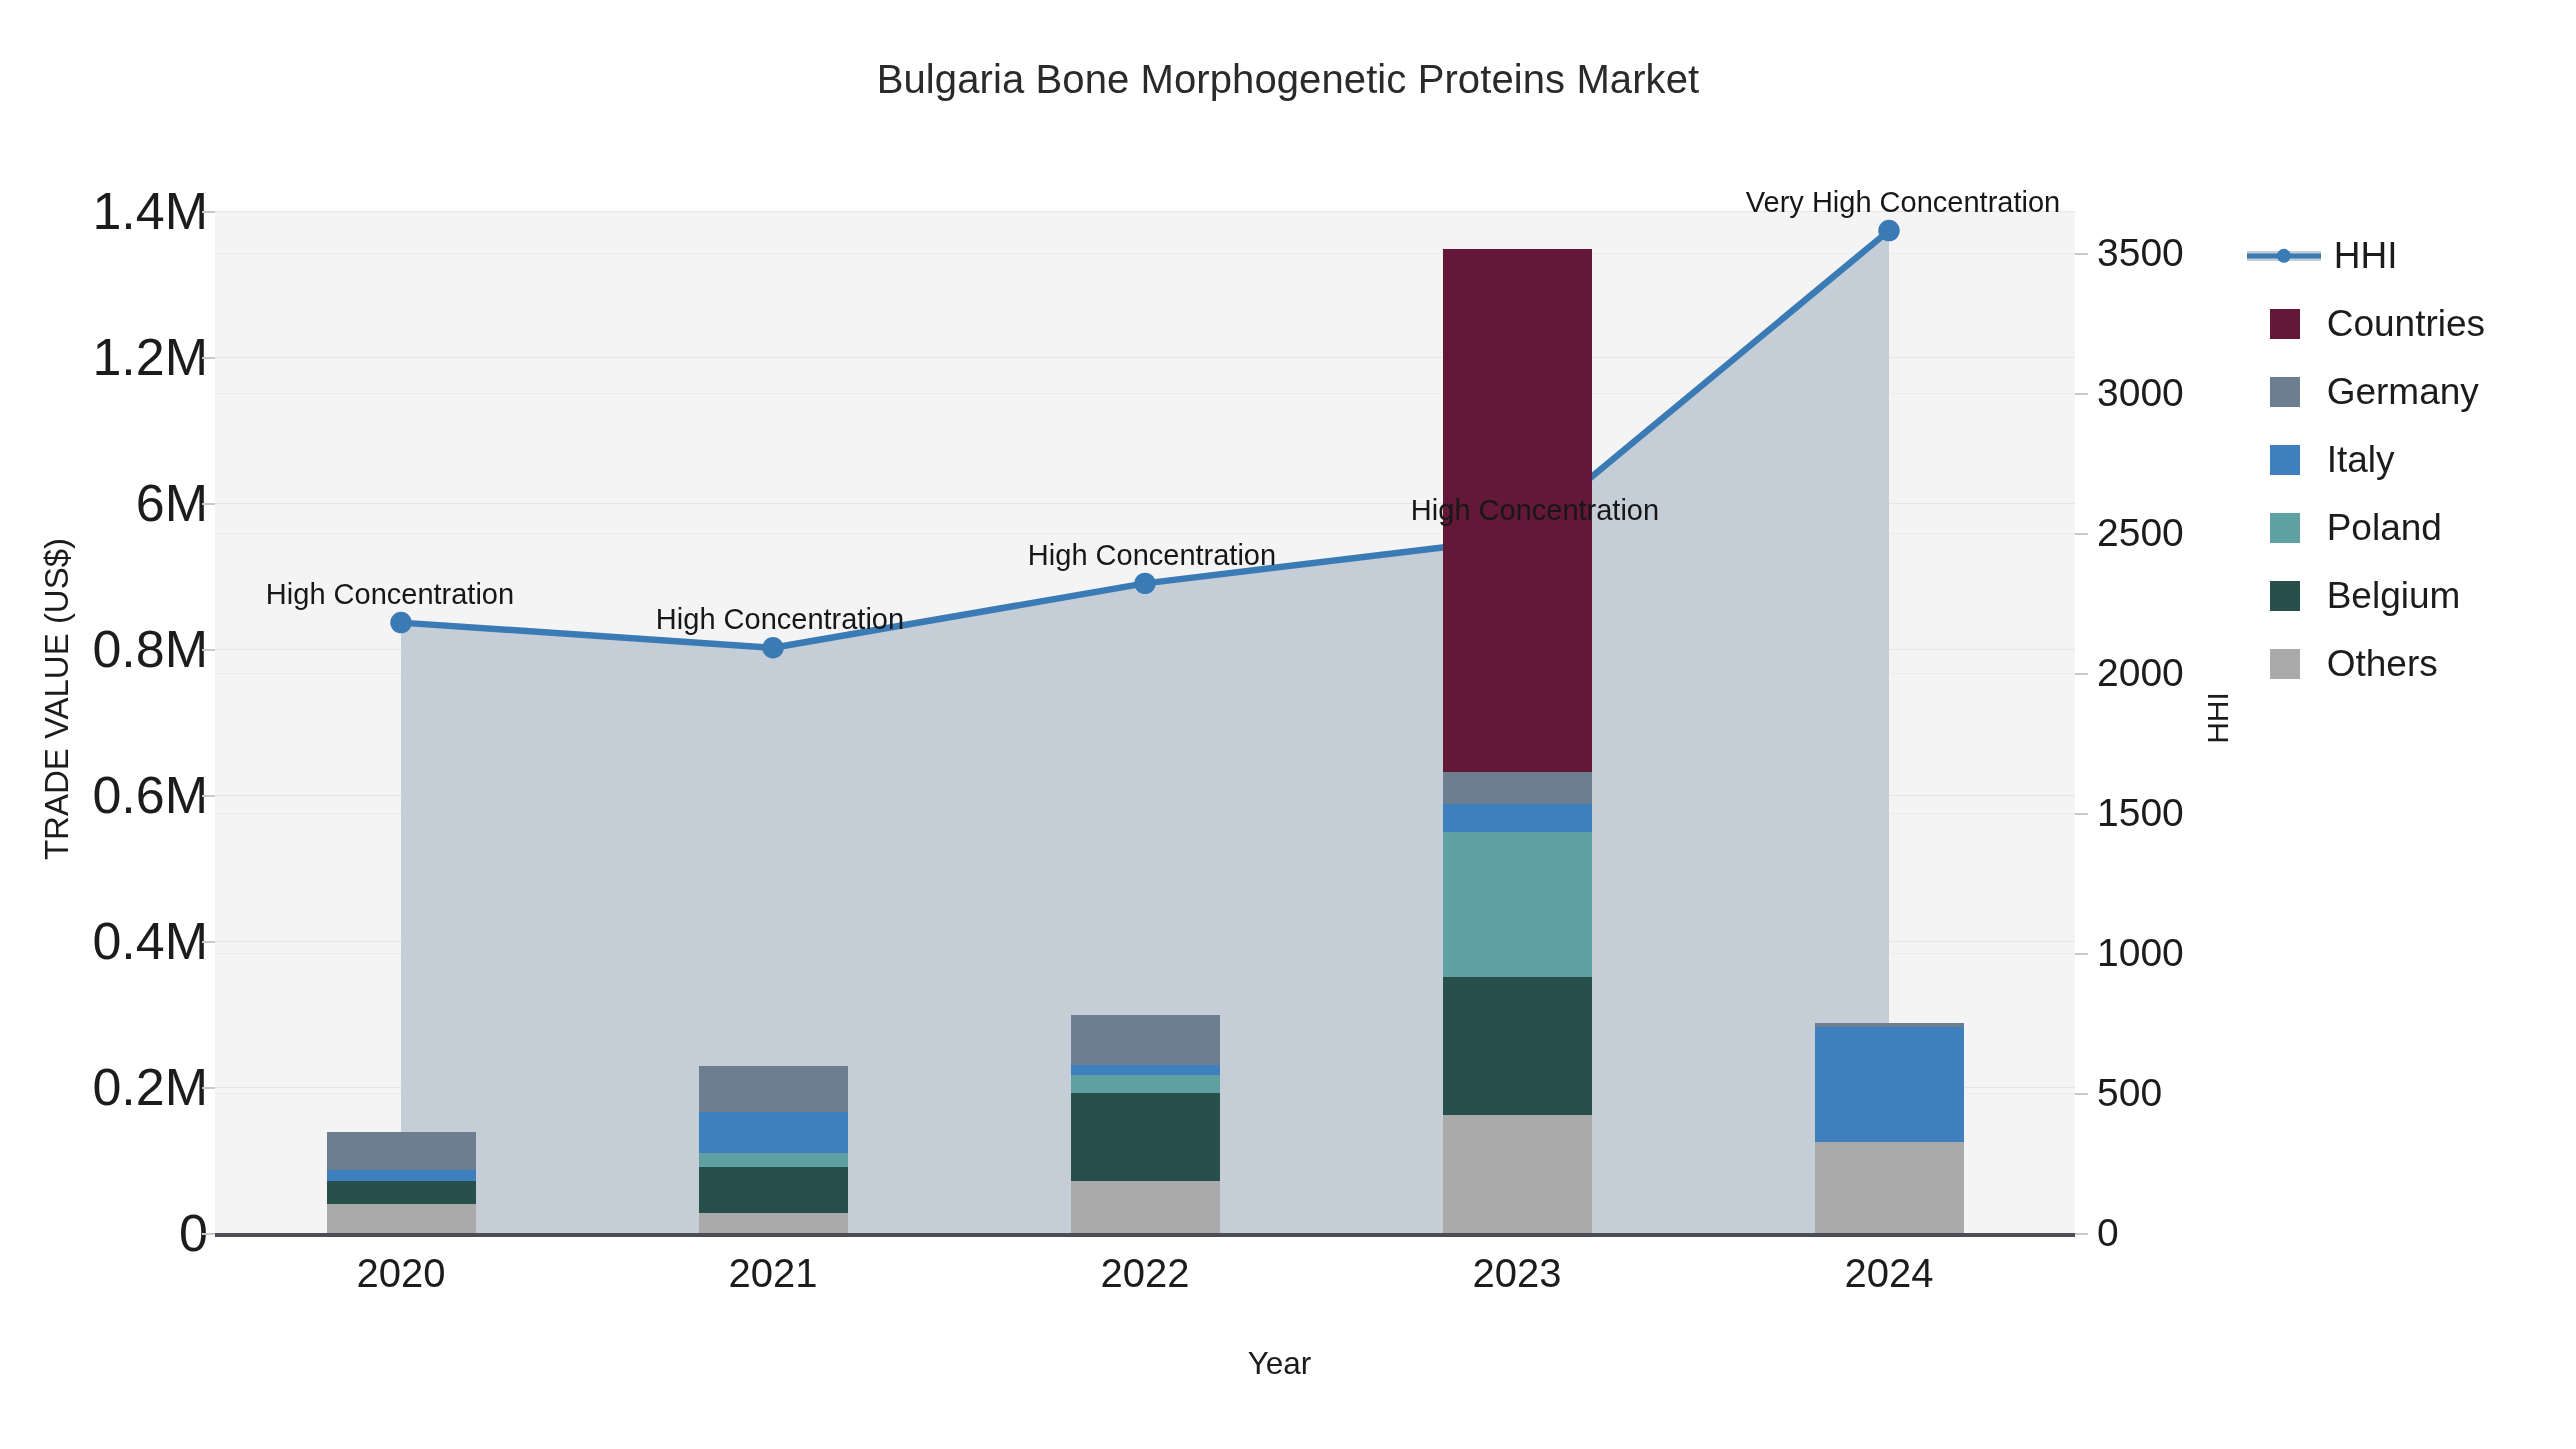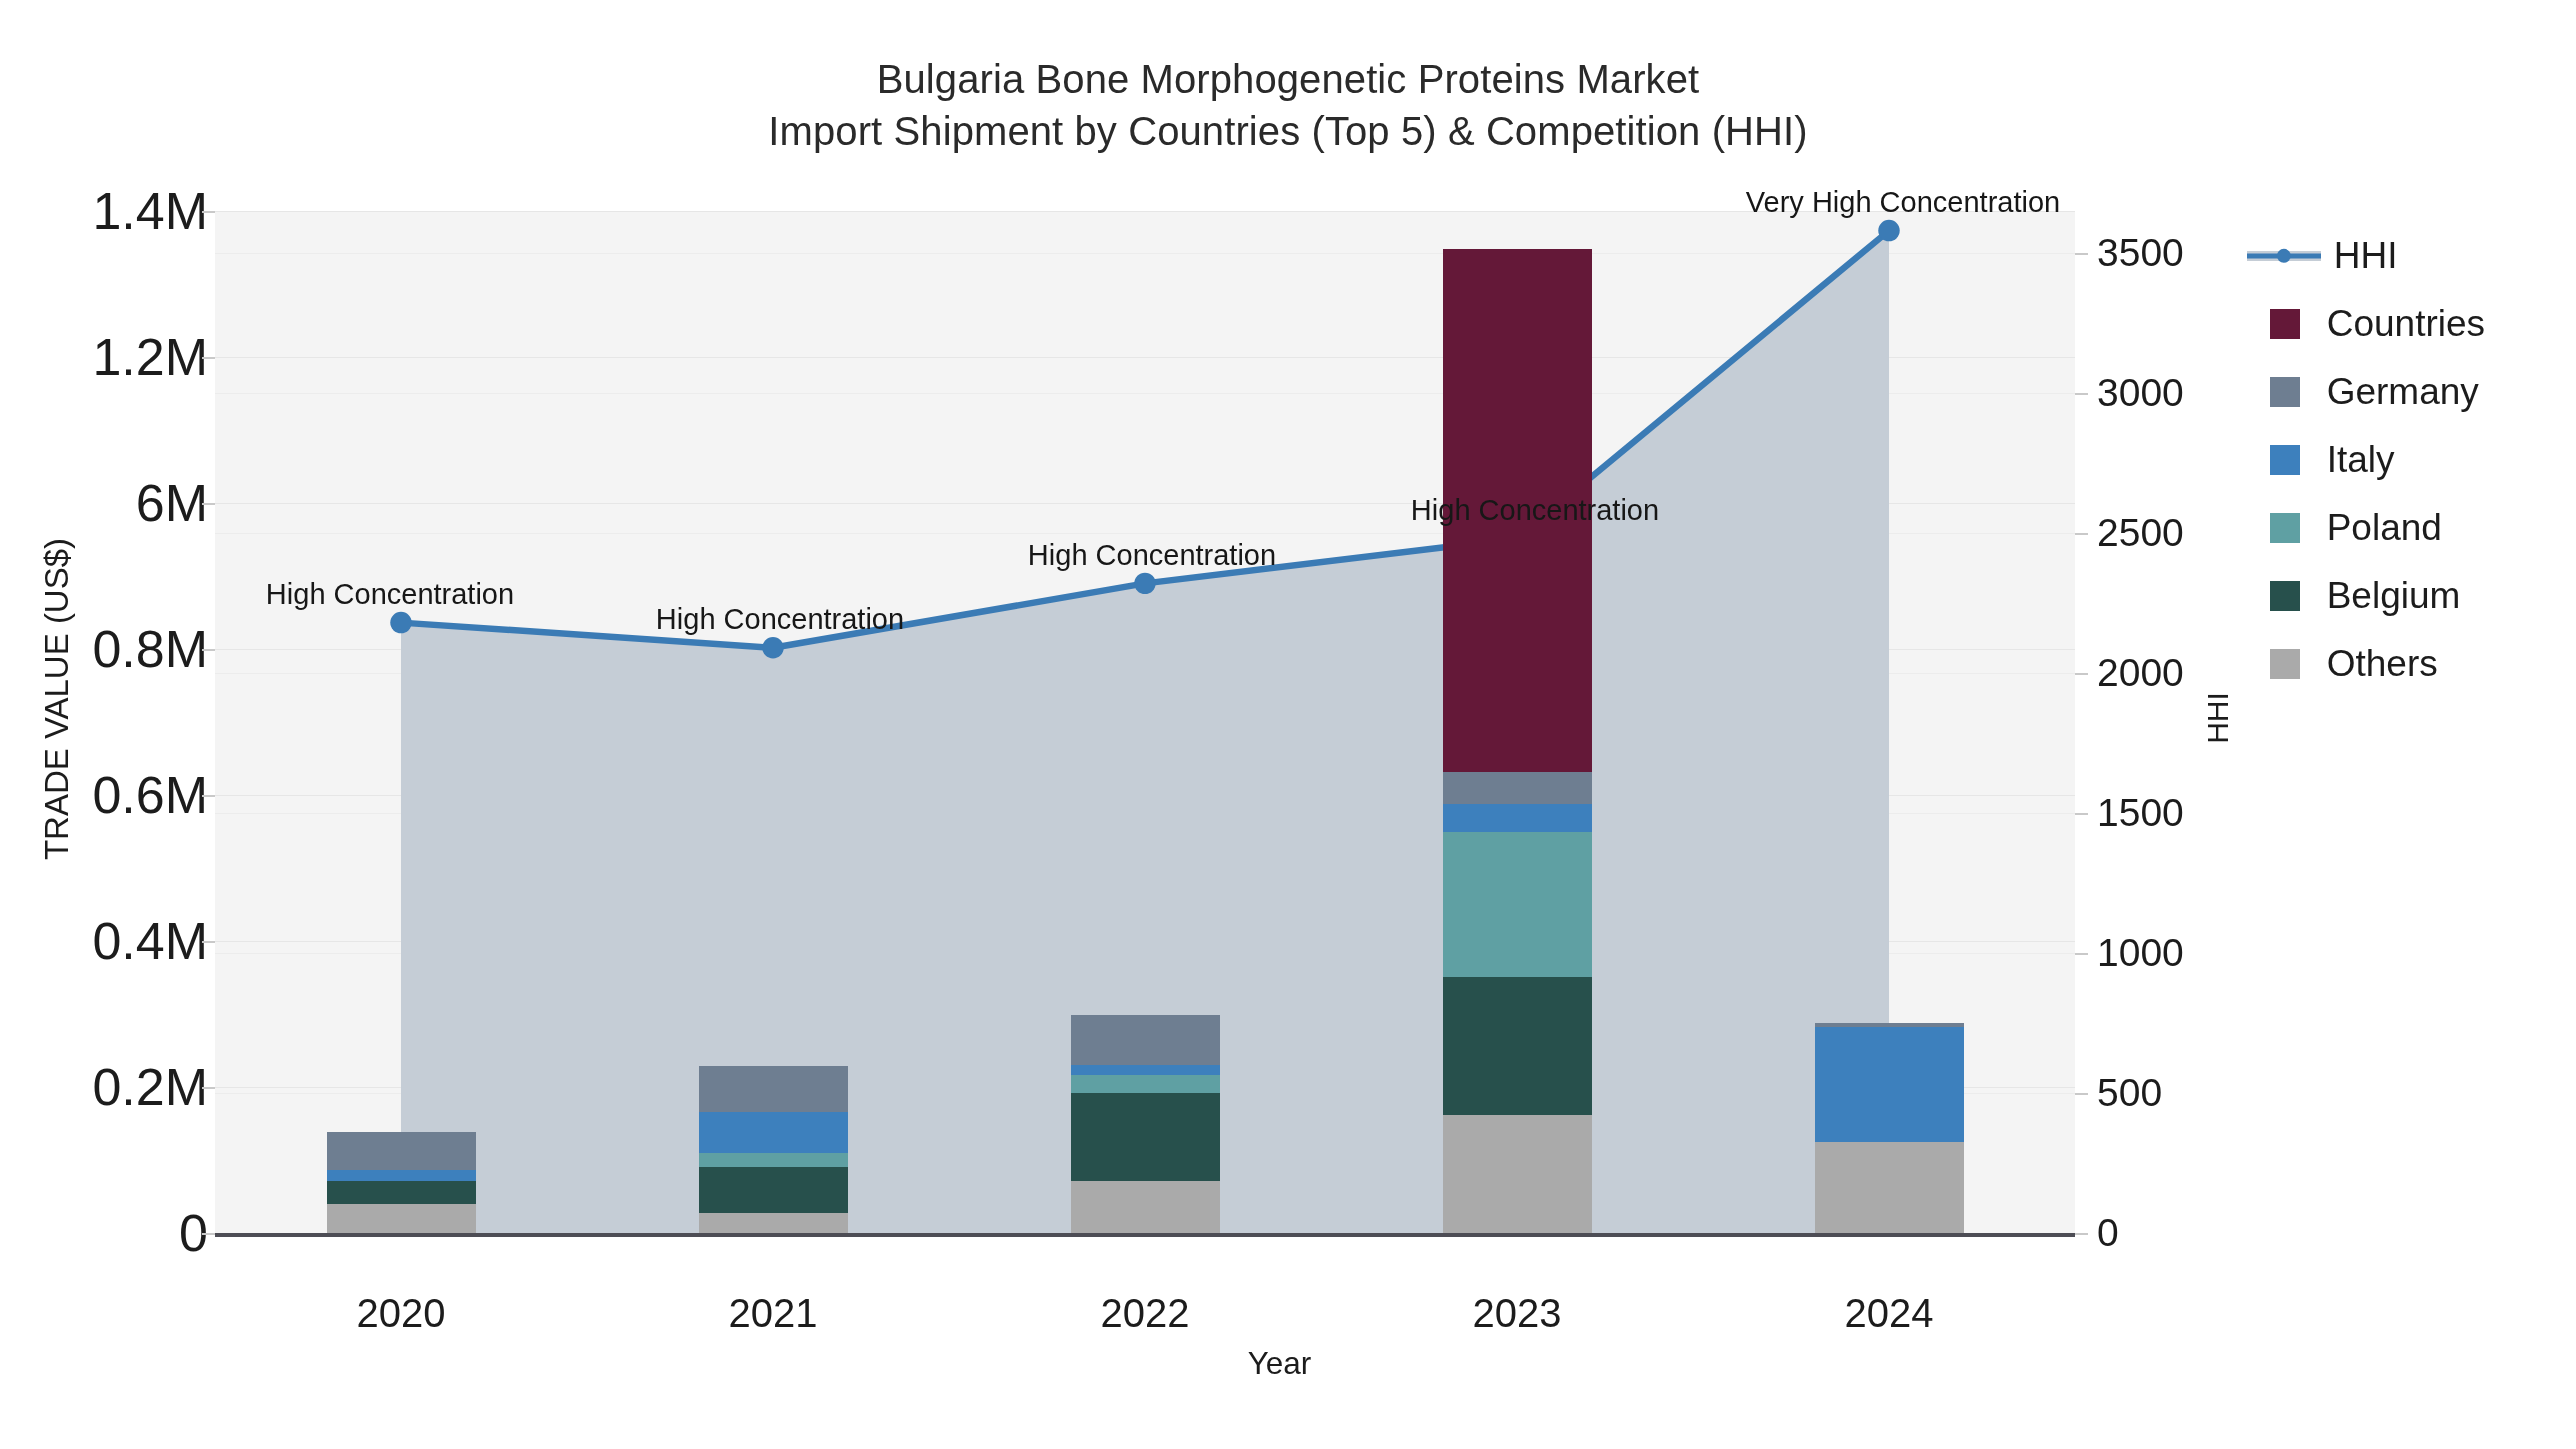--- a/index.html
+++ b/index.html
@@ -90,21 +90,20 @@
     white-space:nowrap;
   }
   .xtick {
     position:absolute;
     top:1251px;
     width:258px;
     text-align:center;
     font-size:40px;
     color:#1c1c1c;
     transform:translateX(-50%);
-    margin-top:40px;
   }
 
   .ylabel-left {
     position:absolute;
     left:-215px; top:680px;
     width:544px;
     text-align:center;
     font-size:33px;
     color:#1c1c1c;
     transform:rotate(-90deg);
@@ -178,21 +177,20 @@
     white-space:nowrap;
   }
 </style>
 </head>
 <body>
 
 <div id="root">
 
   <div class="title-block">
     <span class="t1">Bulgaria Bone Morphogenetic Proteins Market</span>
-    <span class="t2">Import Shipment by Countries (Top 5) &amp; Competition (HHI)</span>
   </div>
 
   <div class="plot" id="plot">
     <div class="gridlines" id="gridlines">
         <div class="gl" style="top: 876px;"></div>
         <div class="gl" style="top: 730px;"></div>
         <div class="gl" style="top: 584px;"></div>
         <div class="gl" style="top: 438px;"></div>
         <div class="gl" style="top: 292px;"></div>
         <div class="gl" style="top: 146px;"></div>

